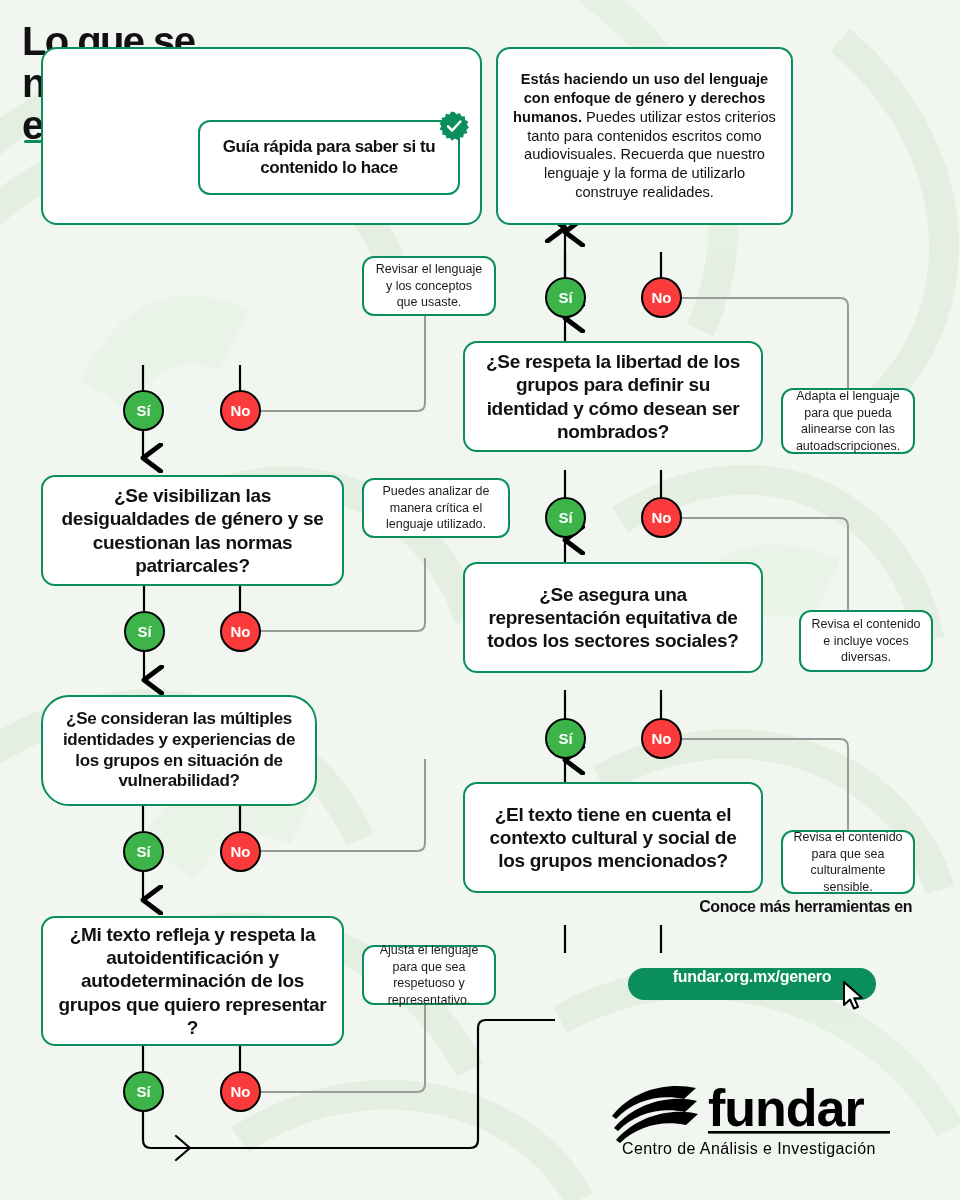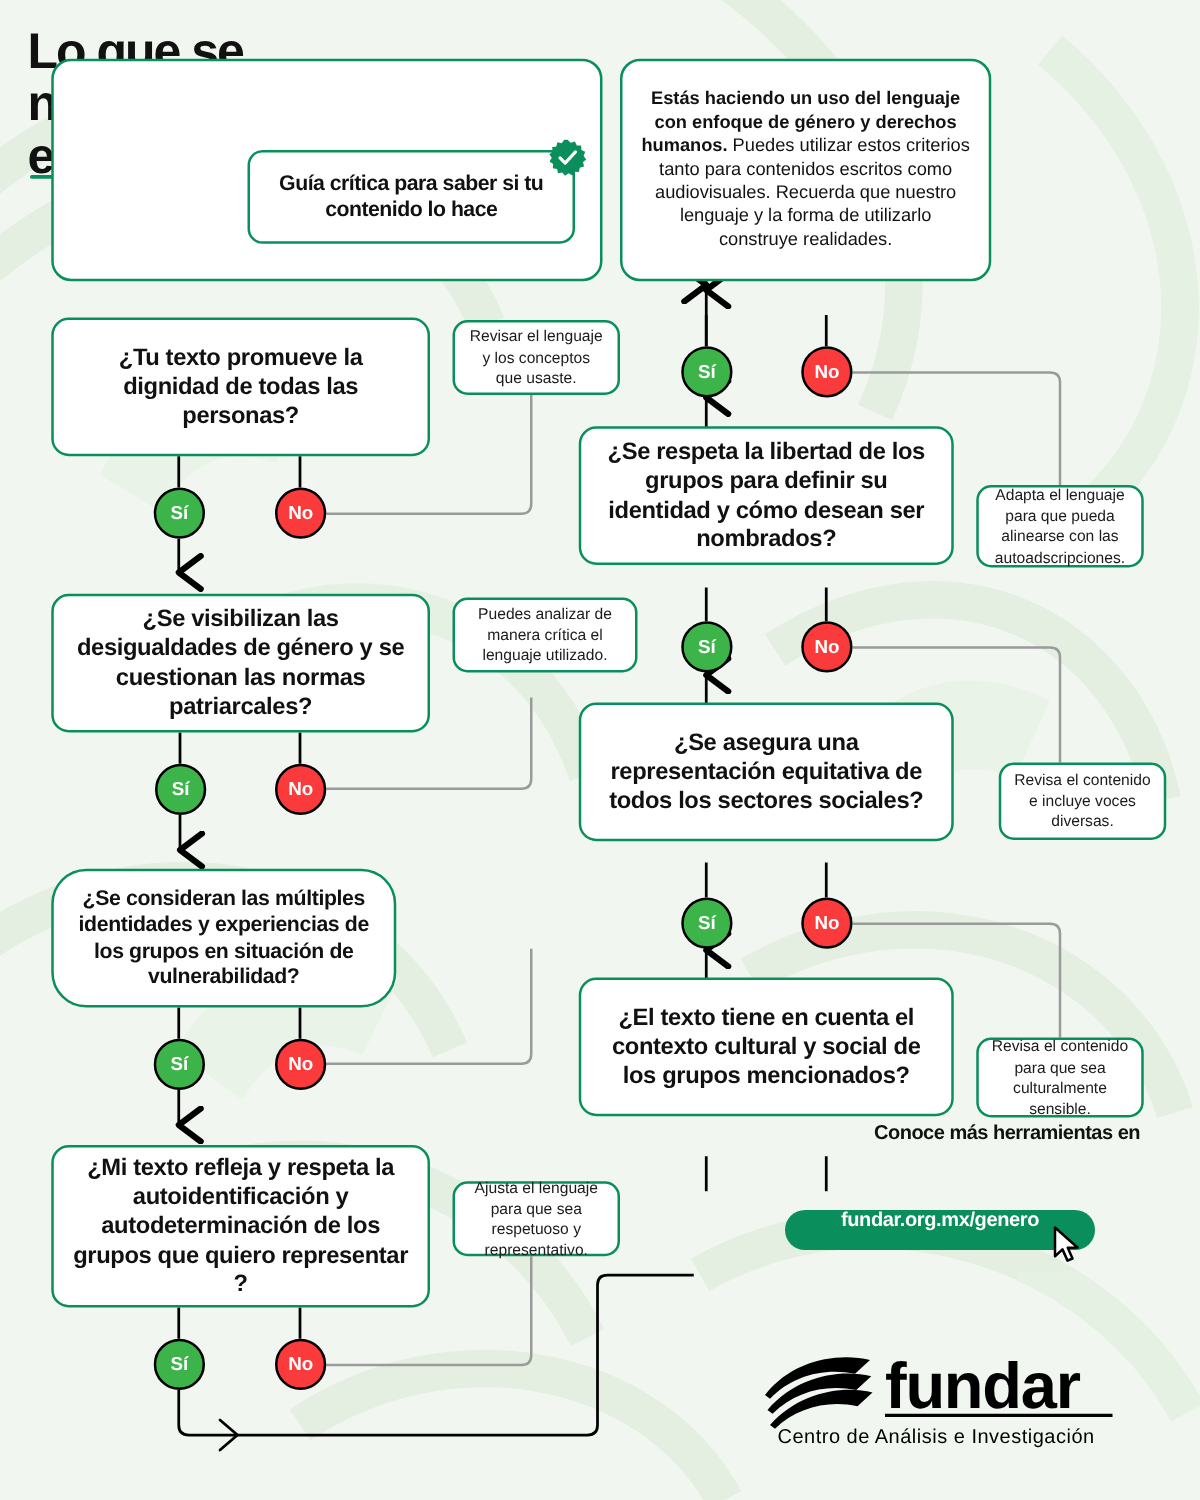--- a/index.html
+++ b/index.html
@@ -61,21 +61,21 @@
     background:#fff; border:2.5px solid #0a8f5c; border-radius:12px;
     display:flex; align-items:center; justify-content:center; text-align:center;
     font-size:17px; font-weight:bold; color:#111; line-height:1.22;
     letter-spacing:-0.4px; padding:4px 10px; z-index:5;
   }
   #verified-badge { position:absolute; left:439px; top:111px; width:30px; height:30px; z-index:6; }
 
   #intro-card {
     left:496px; top:47px; width:297px; height:178px;
     font-size:14.6px; font-weight:normal; line-height:1.30;
-    border-width:2.5px; letter-spacing:0;border-radius:16px;
+    border-width:2.5px; letter-spacing:0;
   }
   #intro-card b { font-weight:bold; }
 
   
   .circle {
     position:absolute; width:41px; height:41px; border-radius:50%;
     border:2.5px solid #000; display:flex; align-items:center; justify-content:center;
     color:#fff; font-weight:bold; font-size:15px; z-index:6;
   }
   .circle.yes { background:#3cb44a; }
@@ -181,36 +181,33 @@
       <path d="M 682 739 L 840 739 Q 848 739 848 747 L 848 830"></path>
     </g>
   </svg>
 
   <div id="header-card"></div>
   <div id="header-title">
     <div>Lo que se nombra,</div>
     <div>existe.</div>
   </div>
   <div id="header-underline"></div>
-  <div id="header-sub-card">Guía crítica para saber si tu contenido lo hace</div>
+  <div id="header-sub-card">Guía rápida para saber si tu contenido lo hace</div>
 
   <svg id="verified-badge" viewBox="0 0 40 40">
     <path d="M20 1 L23.4 4.2 L27.9 2.8 L29.9 7.1 L34.6 7.2 L34.8 11.9 L38.9 13.9 L37.2 18.3 L40 22 L36.6 24.9 L37.6 29.5 L33.1 30.8 L32.2 35.4 L27.6 35.1 L25.1 39.1 L21.1 36.8 L17.3 39.5 L14.4 35.9 L9.9 36.8 L8.9 32.3 L4.3 31.4 L4.7 26.8 L0.8 24.2 L3.2 20.3 L0.6 16.4 L4.3 13.6 L3.5 9.1 L8.1 8.2 L9.2 3.7 L13.7 4.8 L16.5 1 Z" fill="#0a8f5c"></path>
     <path d="M12 20.5 L17.5 26 L28.5 14" fill="none" stroke="#ffffff" stroke-width="3.4" stroke-linecap="round" stroke-linejoin="round"></path>
   </svg>
 
   <div class="qbox" id="intro-card">
     <span>
       <b>Estás haciendo un uso del lenguaje con enfoque de género y derechos humanos.</b><span> Puedes utilizar estos criterios tanto para contenidos escritos como audiovisuales. Recuerda que nuestro lenguaje y la forma de utilizarlo construye realidades.</span>
     </span>
   </div>
 
-  <div class="qbox" style="left:41px;top:254px;width:303px;height:111px;font-size:19px;">
-    <span>¿Tu texto promueve la dignidad de todas las personas?</span>
-  </div>
   <div class="circle yes" style="left:123px;top:390px;">
     <span>Sí</span>
   </div>
   <div class="circle no" style="left:220px;top:390px;">
     <span>No</span>
   </div>
   <div class="notebox" style="left:362px;top:256px;width:134px;height:60px;">
     <span>Revisar el lenguaje y los conceptos que usaste.</span>
   </div>
 

